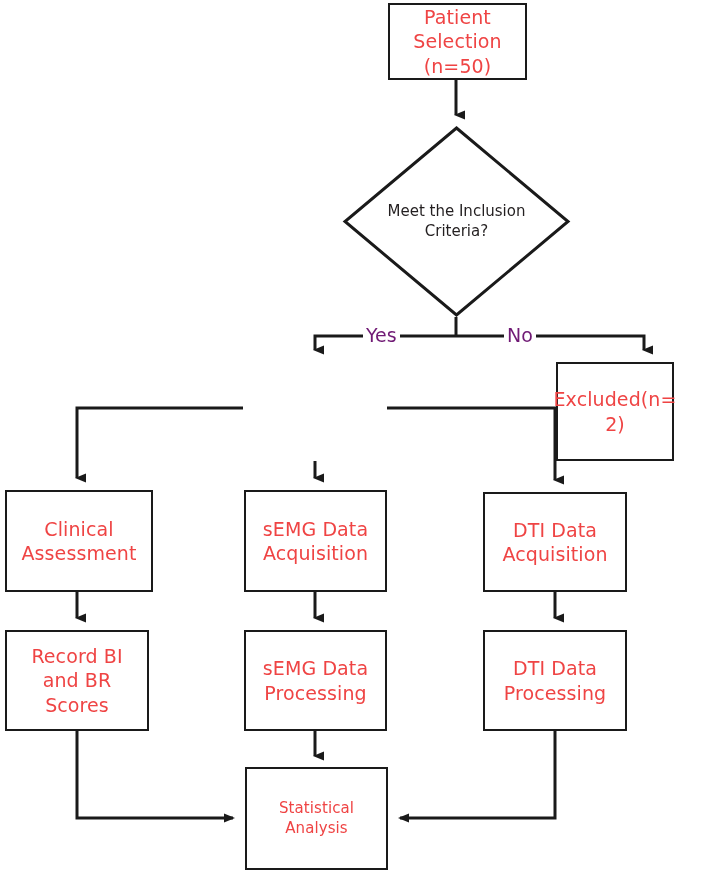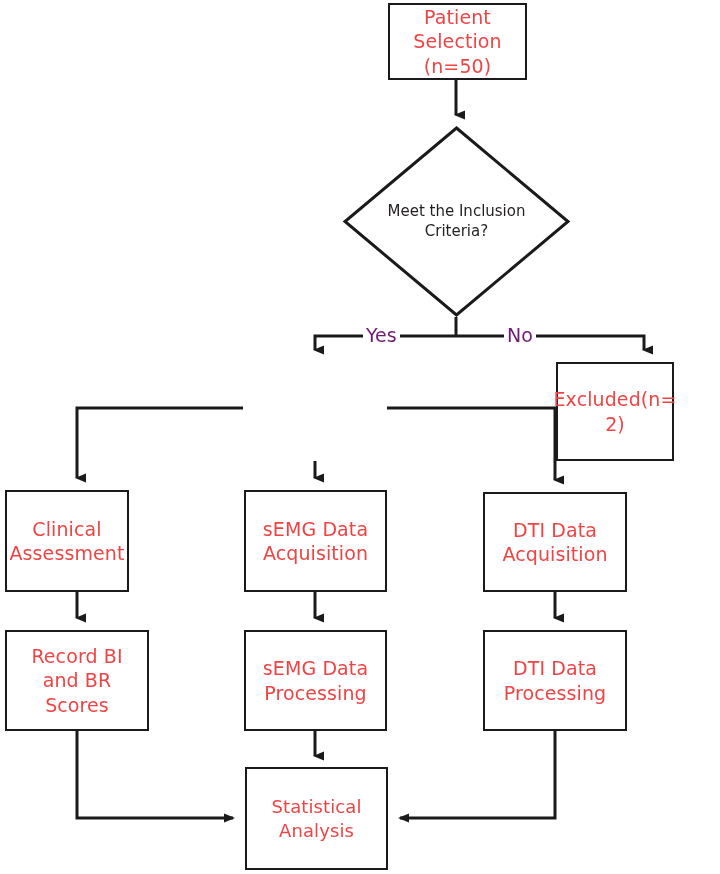--- a/index.html
+++ b/index.html
@@ -33,21 +33,21 @@
     align-items: center;
     justify-content: center;
     text-align: center;
     color: #ef4444;
     line-height: 1.28;
     white-space: pre-line;
     font-size: 19px;
     letter-spacing: 0.1px;
   }
   .node.small-text {
-    font-size: 18px;
+    font-size: 15px;
   }
   .diamond-wrap {
     position: absolute;
   }
   .diamond-wrap svg {
     position: absolute;
     left: 0;
     top: 0;
     overflow: visible;
   }
@@ -127,21 +127,21 @@
 Criteria?</div>
   </div>
 
   <div class="edge-label" style="left:363px; top:326px;">Yes</div>
   <div class="edge-label" style="left:504px; top:326px;">No</div>
 
 
   <div class="node" style="left:556px; top:362px; width:118px; height:99px;">Excluded(n=
 2)</div>
 
-  <div class="node" style="left:5px; top:490px; width:124px; height:102px;">Clinical
+  <div class="node" style="left:5px; top:490px; width:148px; height:102px;">Clinical
 Assessment</div>
 
   <div class="node" style="left:244px; top:490px; width:143px; height:102px;">sEMG Data
 Acquisition</div>
 
   <div class="node" style="left:483px; top:492px; width:144px; height:100px;">DTI Data
 Acquisition</div>
 
   <div class="node" style="left:5px; top:630px; width:144px; height:101px;">Record BI
 and BR

